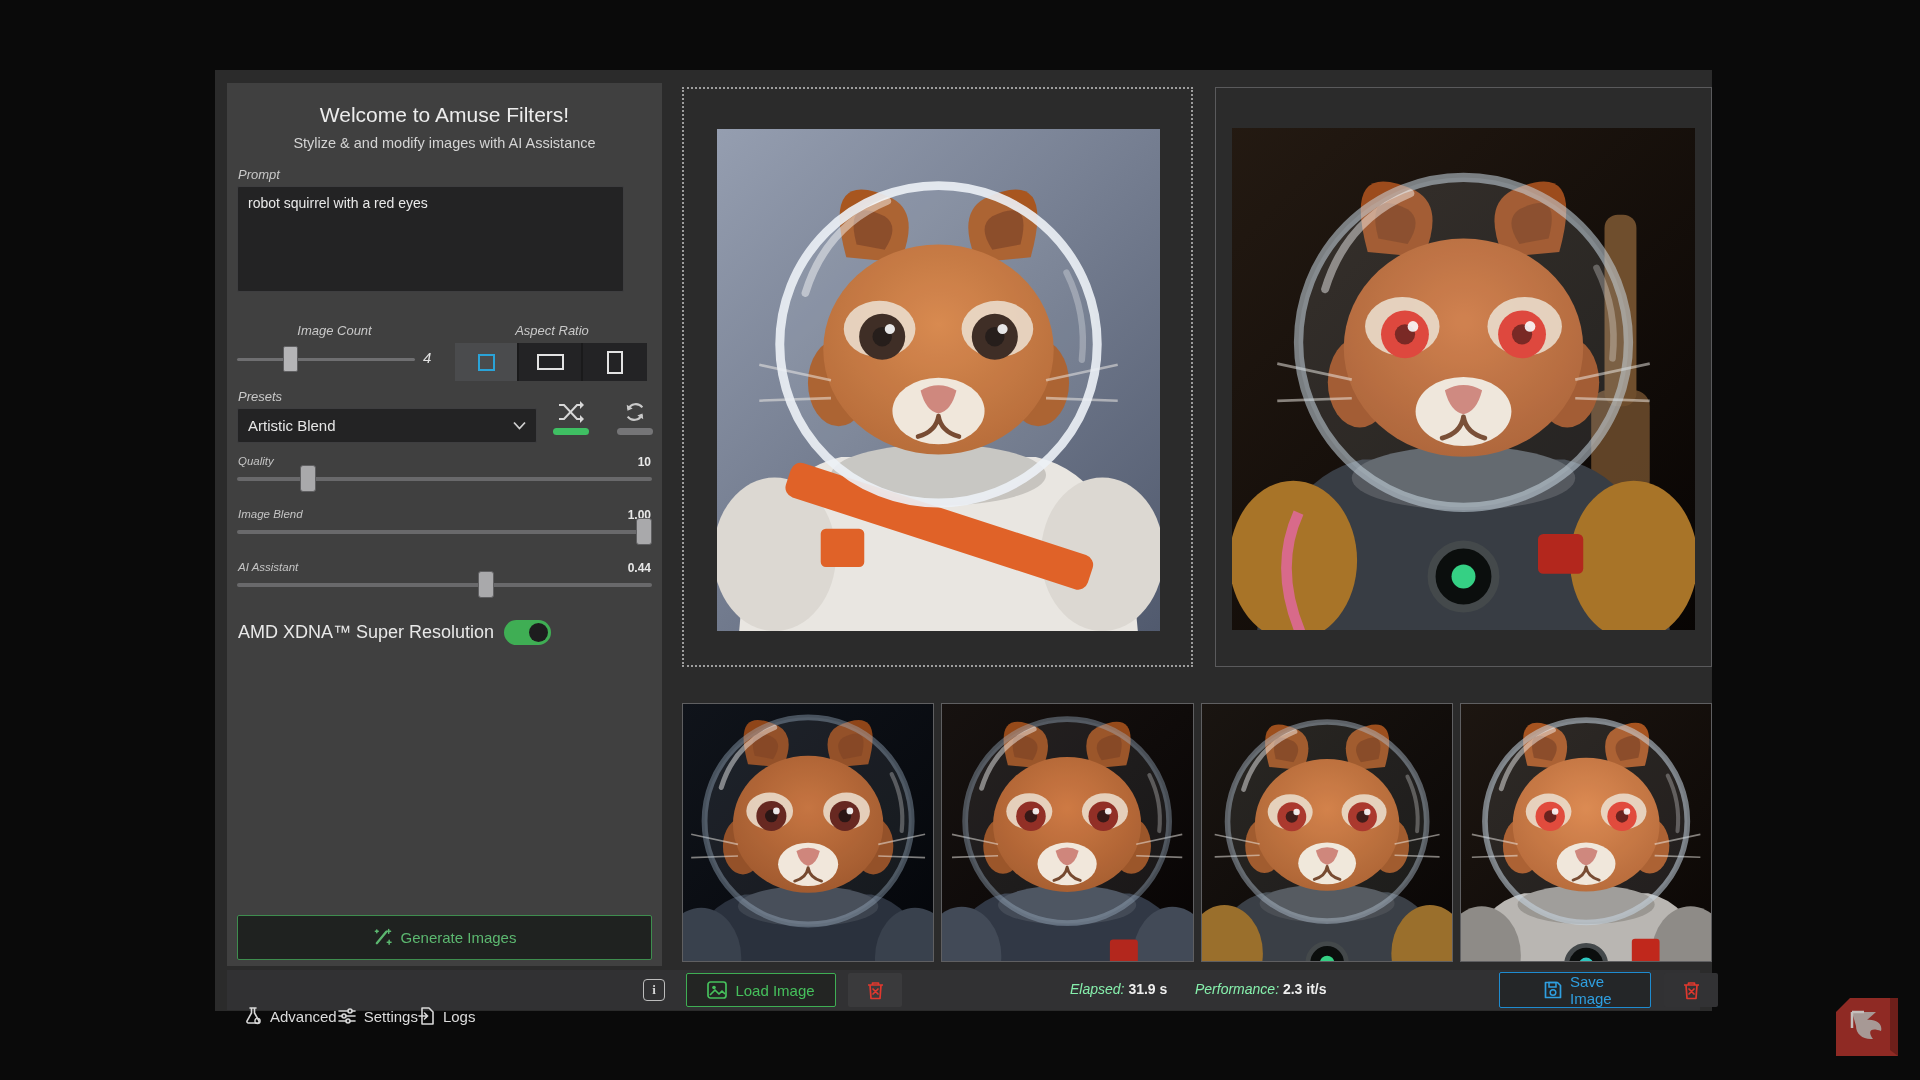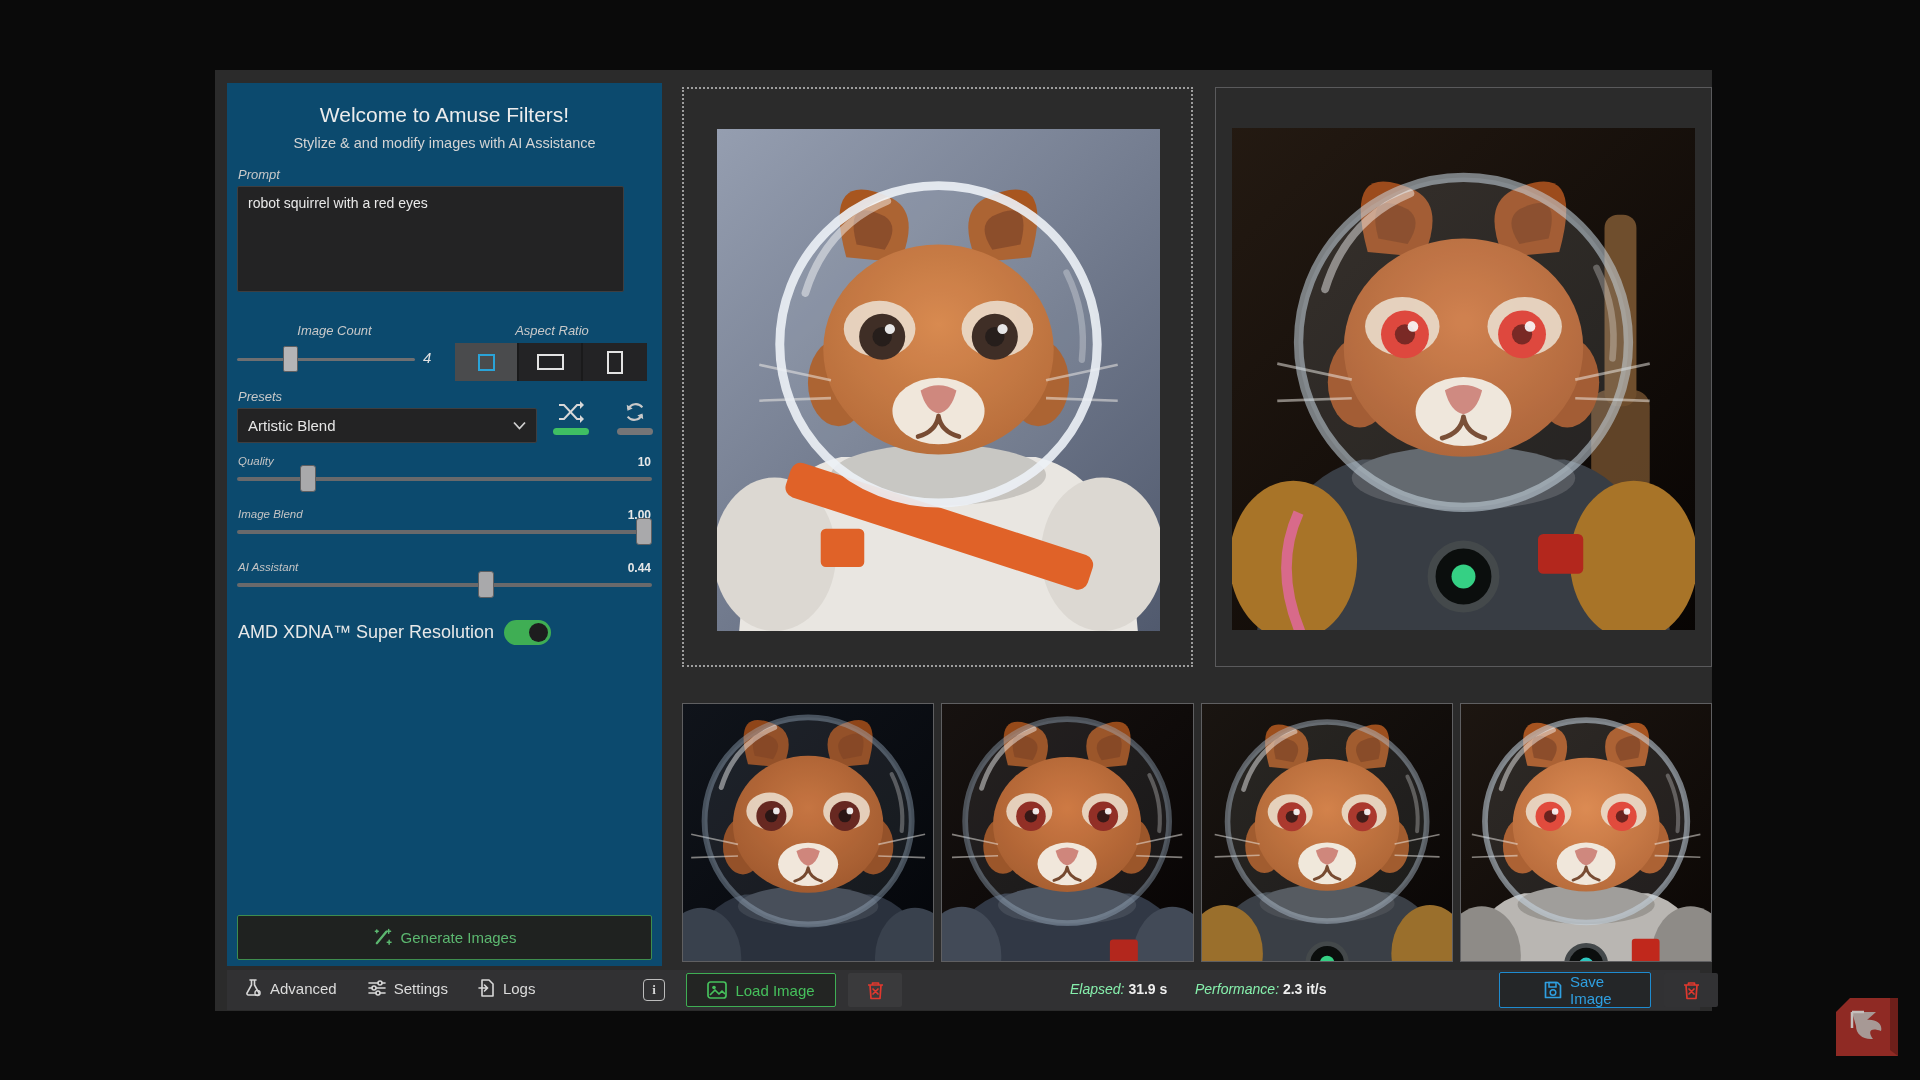--- a/index.html
+++ b/index.html
@@ -5,21 +5,21 @@
   * { margin:0; padding:0; box-sizing:border-box; }
   html,body { width:1920px; height:1080px; background:#0a0a0a; overflow:hidden;
               font-family:"Liberation Sans", sans-serif; }
 
   
   #app-window { position:absolute; left:215px; top:70px; width:1497px; height:941px;
                 background:#2b2b2b; }
 
   
   #sidebar { position:absolute; left:12px; top:13px; width:435px; height:883px;
-             background:#0c4a6e; }
+             background:#404040; }
   .welcome-title { position:absolute; top:20px; left:0; width:100%; text-align:center;
                    font-size:21px; color:#ececec; }
   .welcome-sub { position:absolute; top:52px; left:0; width:100%; text-align:center;
                  font-size:14.5px; color:#d4d4d4; }
   .lbl { font-style:italic; color:#c9c9c9; font-size:13px; }
   #prompt-label { position:absolute; left:11px; top:84px; }
   #prompt-input { position:absolute; left:10px; top:103px; width:387px; height:106px;
                   background:#232324; border:1px solid #3e3e40; border-radius:2px;
                   color:#e9e9e9; font-size:14px; padding:8px 10px; resize:none;
                   font-family:"Liberation Sans", sans-serif; outline:none; }
@@ -97,22 +97,22 @@
   .photo svg { width:100%; height:100%; display:block; }
 
   #thumb-row { position:absolute; left:467px; top:633px; width:1030px; height:259px;
                display:flex; gap:7px; }
   .thumb { flex:1; border:1px solid #5f5f61; background:#0c0c0c; cursor:pointer; }
   .thumb svg { width:100%; height:100%; display:block; }
 
   
   #status-bar { position:absolute; left:12px; top:900px; width:1473px; height:40px;
                 background:#313133; color:#dcdcdc; font-size:15px; }
-  #menu-group { position:absolute; left:16px; top:8px; height:40px; display:flex;
-                align-items:flex-start; gap:30px; }
+  #menu-group { position:absolute; left:16px; top:16px; height:40px; display:flex;
+                align-items:flex-end; }
   .menu-item { display:flex; align-items:center; gap:7px; cursor:pointer; }
   #info-btn { position:absolute; left:416px; top:9px; width:22px; height:22px;
               border:1.5px solid #bdbdbd; border-radius:4px; color:#d6d6d6;
               font-size:13px; font-weight:bold; display:flex; align-items:center;
               justify-content:center; cursor:pointer; font-family:"Liberation Serif", serif; }
   #load-image-btn { position:absolute; left:459px; top:3px; width:150px; height:34px;
                     border:1.5px solid #3fae54; border-radius:2px; background:#232523;
                     color:#46c05c; display:flex; align-items:center; justify-content:center;
                     gap:8px; cursor:pointer; }
   .trash-btn { position:absolute; top:3px; width:54px; height:34px; background:#3a3a3c;

